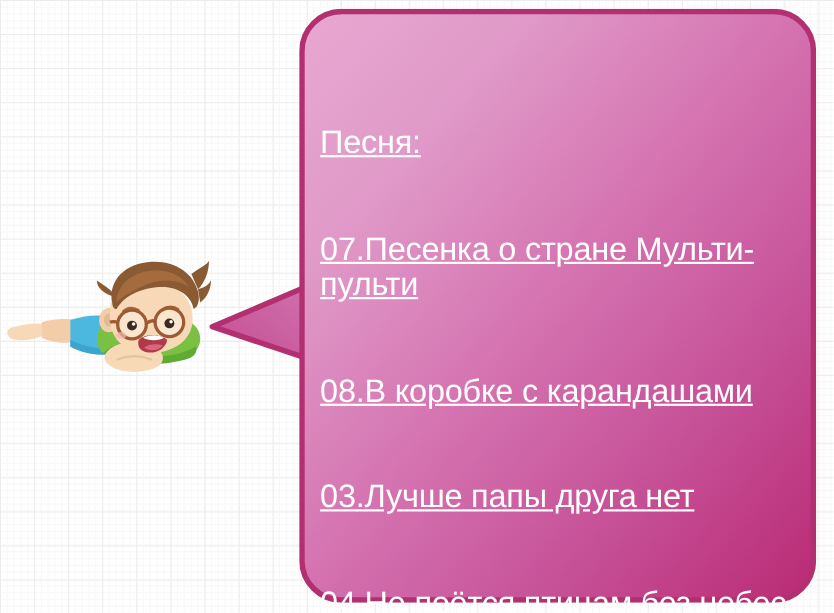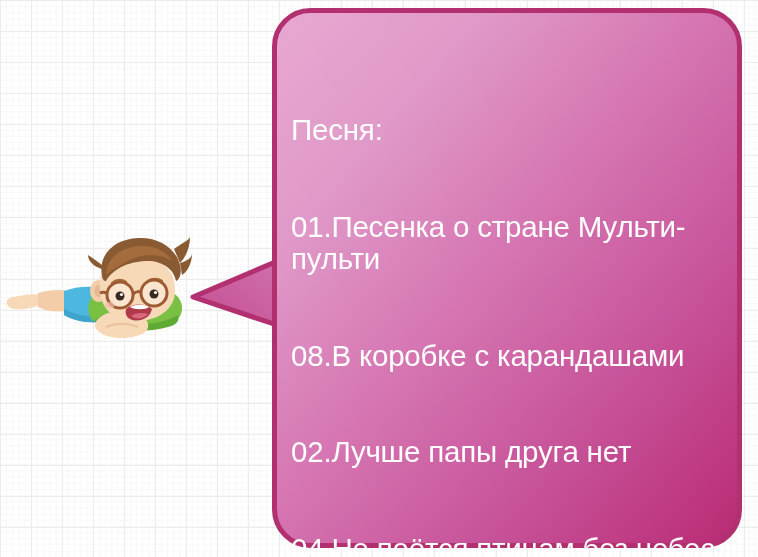--- a/index.html
+++ b/index.html
@@ -63,20 +63,21 @@
     width: 440px;
     color: #ffffff;
     font-size: 29.5px;
     line-height: 32.2px;
     letter-spacing: -0.2px;
     white-space: pre-wrap;
     word-break: break-word;
   }
   #bubble-text .ln {
     display: block;
+    text-decoration: underline;
   }
 
   
   #bubble-tail {
     position: absolute;
     left: 185px;
     top: 252px;
     width: 100px;
     height: 80px;
     pointer-events: none;
@@ -176,23 +177,23 @@
           <stop offset="48%" stop-color="#d574b1"></stop>
           <stop offset="72%" stop-color="#c75399"></stop>
           <stop offset="100%" stop-color="#b92a74"></stop>
         </linearGradient>
       </defs>
       <rect x="2.5" y="2.5" width="465" height="535" rx="36" ry="36" fill="url(#bubbleGrad)" stroke="#b2306f" stroke-width="5"></rect>
     </svg>
 
     <div id="bubble-text">
       <span class="ln">Песня:</span>
-      <span class="ln">01.Песенка о стране Мульти-пульти</span>
+      <span class="ln">07.Песенка о стране Мульти-пульти</span>
       <span class="ln">08.В коробке с карандашами</span>
-      <span class="ln">02.Лучше папы друга нет</span>
+      <span class="ln">03.Лучше папы друга нет</span>
       <span class="ln">04.Не поётся птицам без небес</span>
       
       
       
       
       
       
       
       
     </div>

